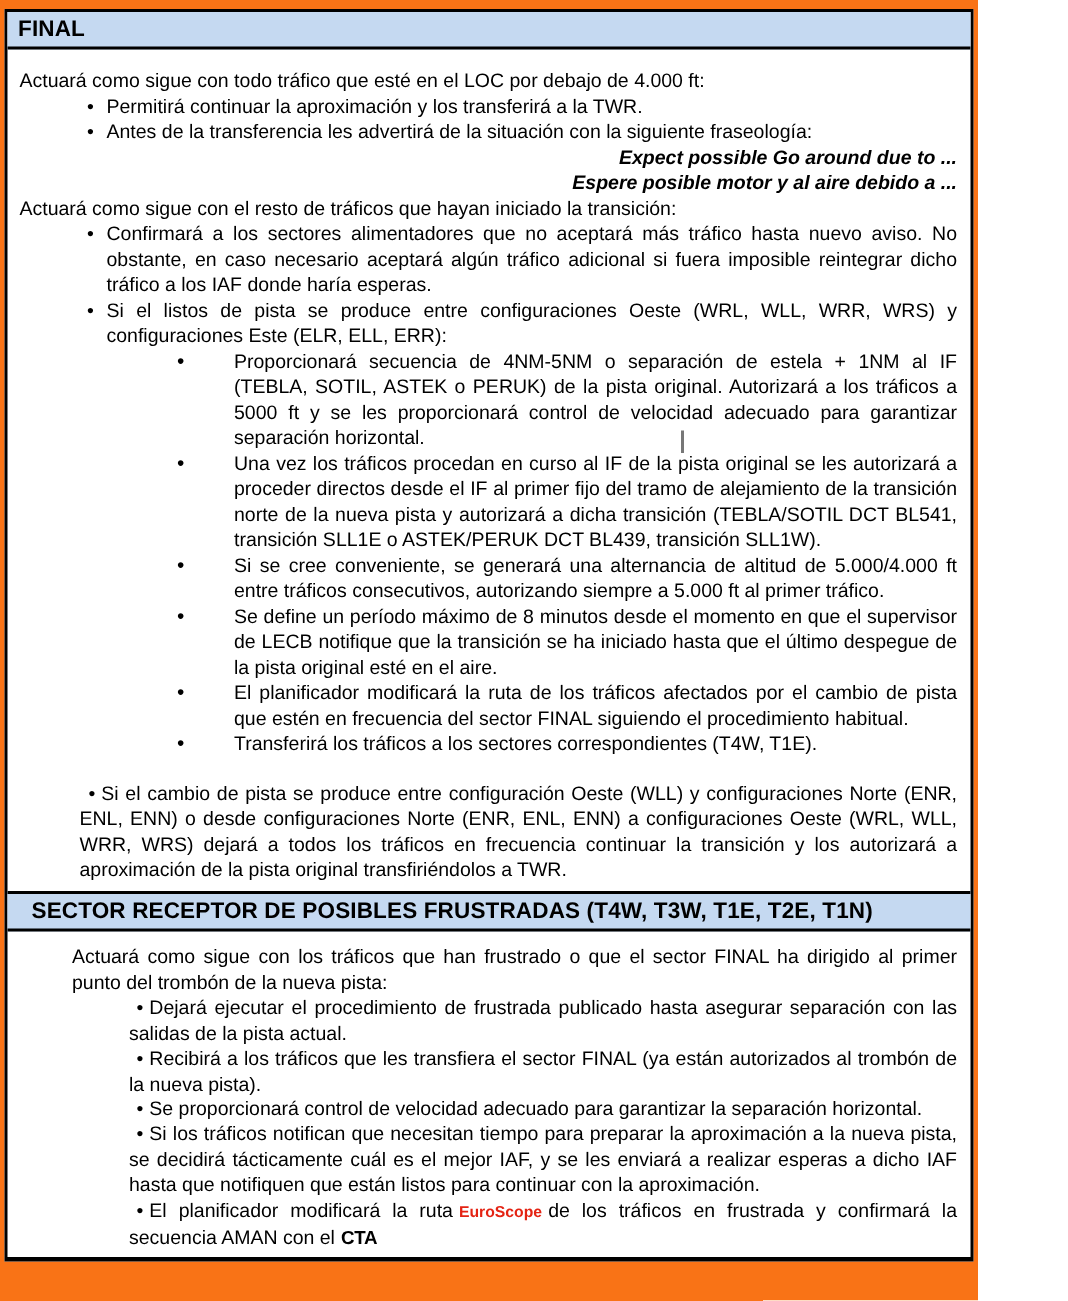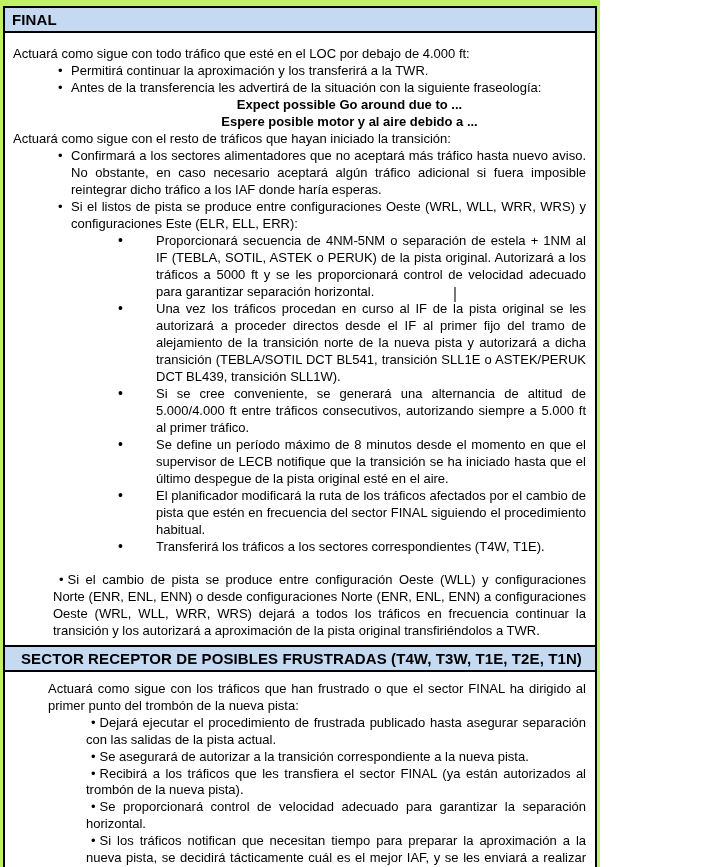--- a/index.html
+++ b/index.html
@@ -5,22 +5,22 @@
   :root{
     --header_bg:#c5d9f1;
     --border:#000000;
     --accent_red:#e42313;
     --caret:#777777;
   }
   *{box-sizing:border-box;margin:0;padding:0;}
   html,body{background:#ffffff;}
   .page{
     position:relative;
-    width:600px;height:867px;
-    background:#bef264;
+    width:652px;height:867px;
+    background:#f97316;
     overflow:hidden;
     font-family:"Liberation Sans", sans-serif;
     color:#000000;
   }
   .doc-table{
     position:absolute;
     left:3px;top:6px;right:3px;
     border:2px solid var(--border);
     border-bottom-width:3px;
     background:#ffffff;
@@ -51,21 +51,22 @@
   .li2{display:flex;margin-left:105px;}
   .li2 .blt{flex:0 0 38px;font-size:14px;}
   .li2 .txt{flex:1;text-align:justify;}
   
   .pb{padding-left:40px;text-indent:6px;}
   .pb2{padding-left:38px;text-indent:5px;}
   .gap-before{margin-top:16px;}
   .phrase{
     margin-left:100px;
     font-weight:bold;
-    text-align:center;
+    font-style:italic;
+    text-align:right;
   }
   .blt-in{margin-right:4px;}
   .tag-red{
     color:var(--accent_red);
     font-weight:bold;
     font-size:10.5px;
     margin:16px 4px;
   }
   .cta{
     font-weight:bold;
@@ -150,23 +151,20 @@
       <span>SECTOR RECEPTOR DE POSIBLES FRUSTRADAS (T4W, T3W, T1E, T2E, T1N)</span>
     </div>
 
     <div class="sec-body second">
       <p class="intro">Actuará como sigue con los tráficos que han frustrado o que el sector FINAL ha dirigido al primer punto del trombón de la nueva pista:</p>
 
       <p class="pb2">
         <span class="blt-in">•</span><span>Dejará ejecutar el procedimiento de frustrada publicado hasta asegurar separación con las salidas de la pista actual.</span>
       </p>
       <p class="pb2">
-        <span class="blt-in">•</span><span>Se asegurará de autorizar a la transición correspondiente a la nueva pista.</span>
-      </p>
-      <p class="pb2">
         <span class="blt-in">•</span><span>Recibirá a los tráficos que les transfiera el sector FINAL (ya están autorizados al trombón de la nueva pista).</span>
       </p>
       <p class="pb2">
         <span class="blt-in">•</span><span>Se proporcionará control de velocidad adecuado para garantizar la separación horizontal.</span>
       </p>
       <p class="pb2">
         <span class="blt-in">•</span><span>Si los tráficos notifican que necesitan tiempo para preparar la aproximación a la nueva pista, se decidirá tácticamente cuál es el mejor IAF, y se les enviará a realizar esperas a dicho IAF hasta que notifiquen que están listos para continuar con la aproximación.</span>
       </p>
 
       <p class="pb2">

